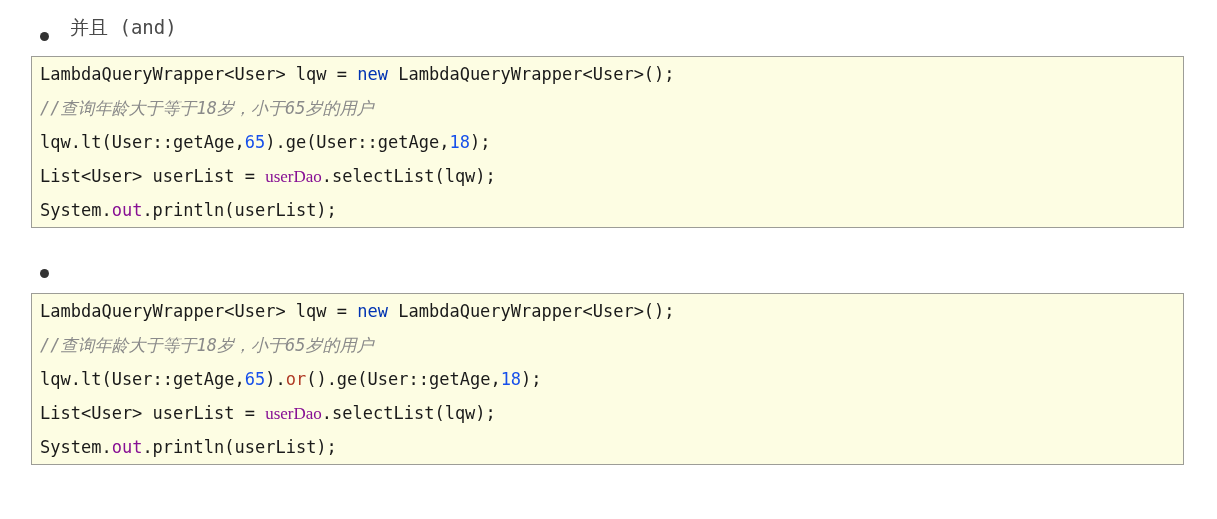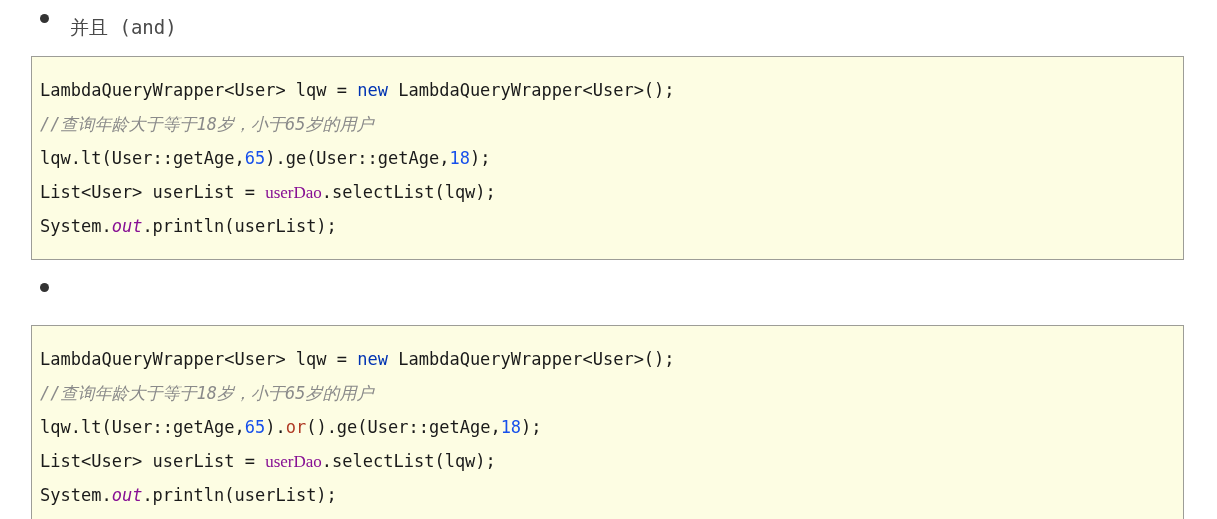--- a/index.html
+++ b/index.html
@@ -18,56 +18,56 @@
   html, body {
     width: 1217px;
     background: var(--page-bg);
     font-family: "Liberation Sans", sans-serif;
   }
   main {
     padding: 14px 33px 0 31px;
   }
   .section-heading {
     display: flex;
-    align-items: flex-start;
+    align-items: flex-end;
     gap: 21px;
     padding-left: 9px;
     margin-bottom: 15px;
     height: 27px;
     color: var(--heading);
     font-family: "DejaVu Sans Mono", "DejaVu Sans", sans-serif;
     font-size: 19px;
     font-weight: 400;
     line-height: 27px;
   }
   .bullet {
     width: 9px;
     height: 9px;
     border-radius: 50%;
     background: #333333;
     flex: 0 0 auto;
   }
   .code-block {
     background: var(--code-bg);
     border: 1px solid var(--code-border);
-    padding: 16px 8px;
+    padding: 0 8px;
     margin-bottom: 23px;
     font-family: "DejaVu Sans Mono", "Liberation Mono", monospace;
     font-size: 17px;
     line-height: 34px;
     color: var(--code-text);
     white-space: pre;
     overflow: hidden;
   }
   .code-line { height: 34px; }
   .seg-plain        { color: var(--code-text); }
   .seg-keyword      { color: var(--kw); }
   .seg-number       { color: var(--num); text-align: right; }
   .seg-field        { color: var(--field); font-family: Liberation Serif, serif; }
-  .seg-static_field { color: var(--field); font-style: italic; }
+  .seg-static_field { color: var(--field); }
   .seg-or_keyword   { color: var(--or); font-weight: normal; }
   .seg-comment      { color: var(--comment); font-style: italic; }
 </style>
 </head>
 <body>
 
 <main>
     <div class="section-heading">
       <span class="bullet"></span>
       <span>并且 (and)</span>

